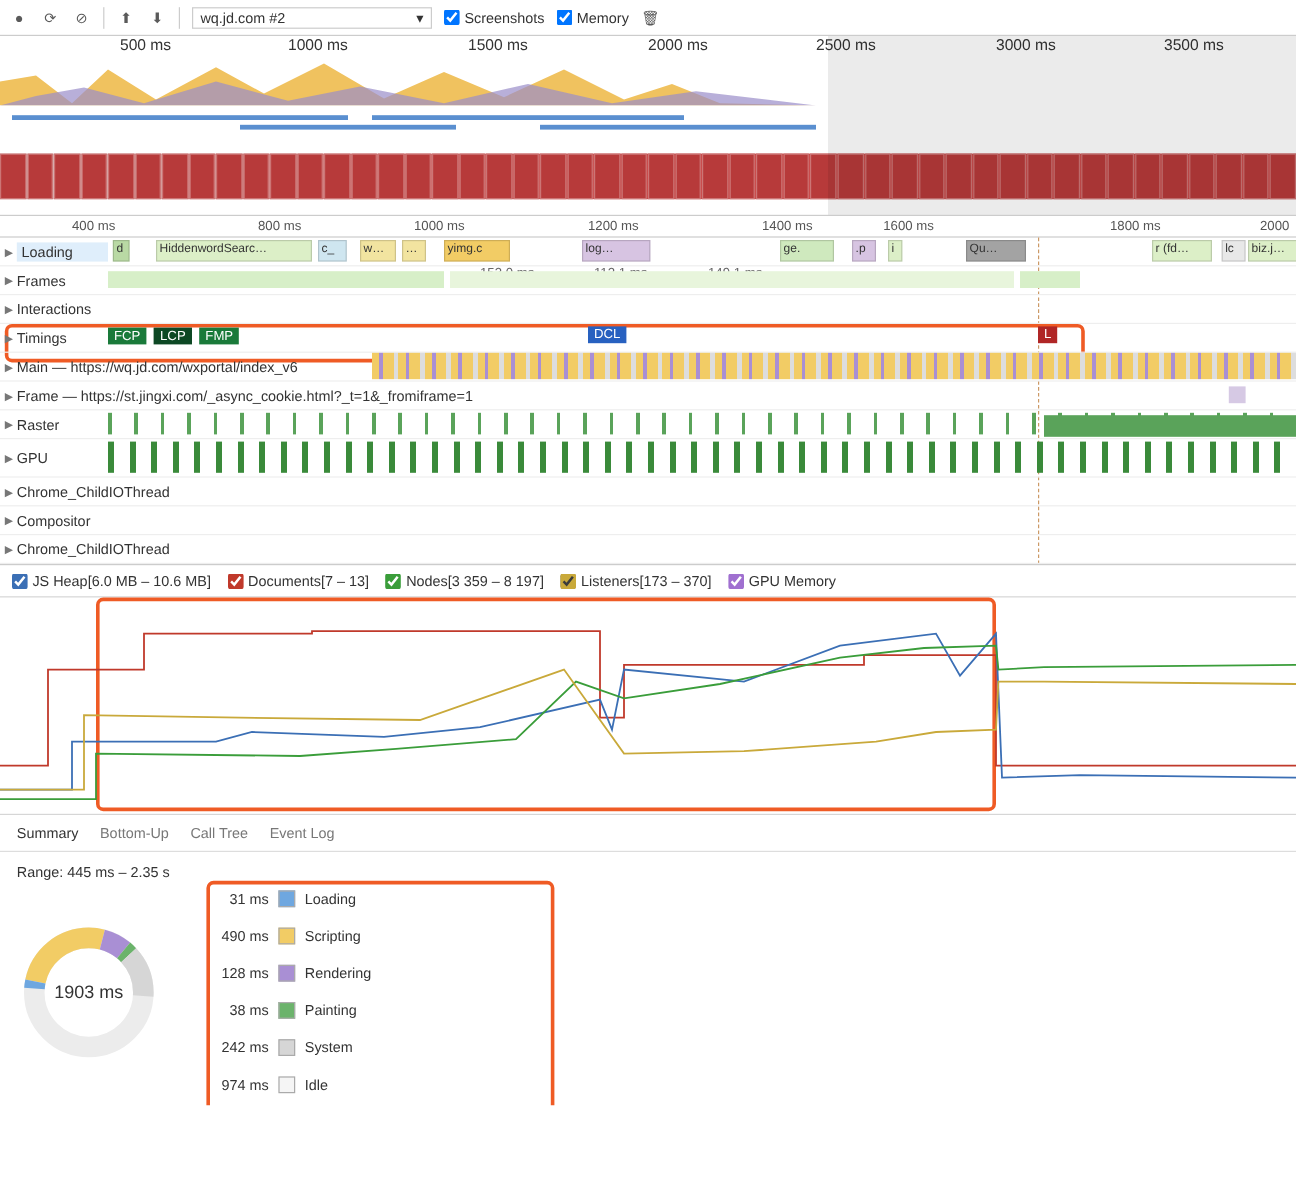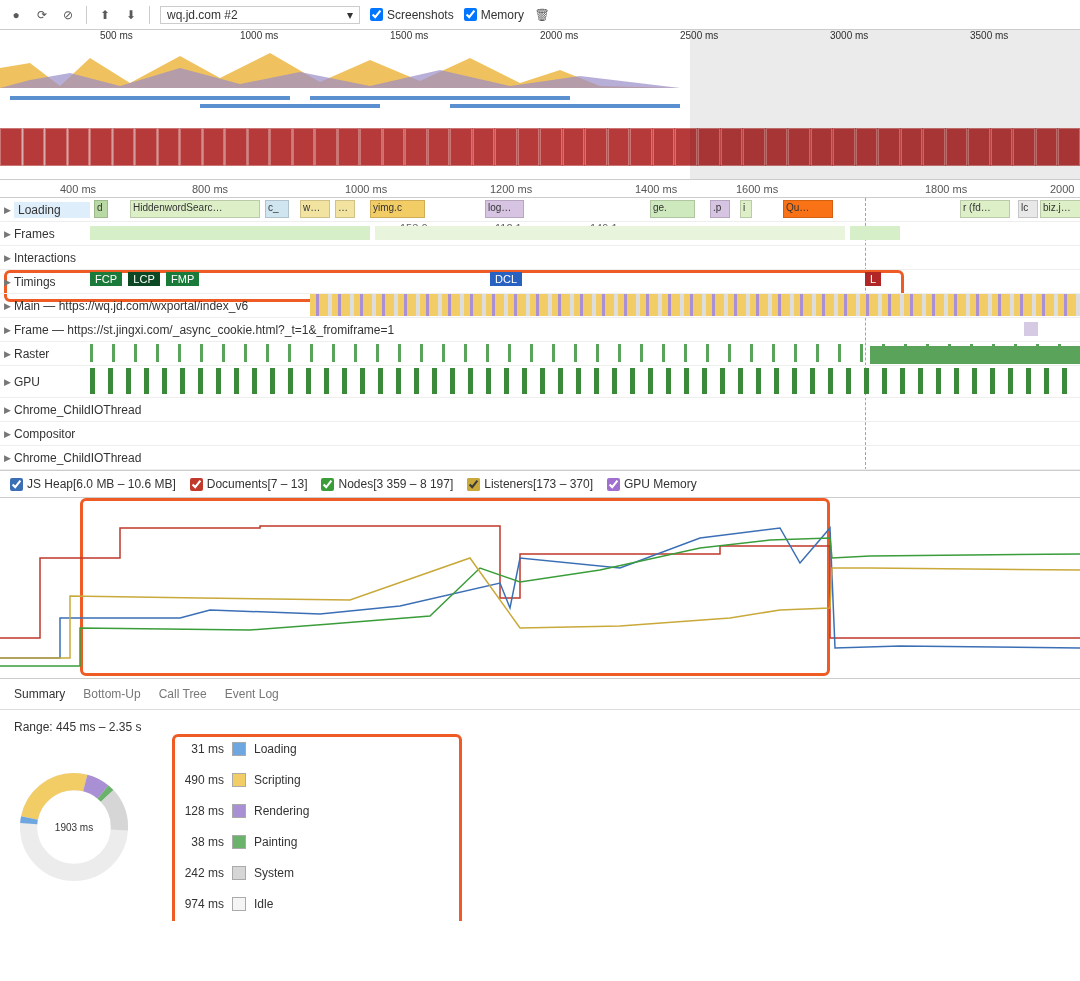--- a/index.html
+++ b/index.html
@@ -5,21 +5,21 @@
 *{box-sizing:border-box;margin:0;padding:0;font-family:-apple-system,Helvetica,Arial,sans-serif;font-size:12px;color:#333}
 body{background:#fff;width:1080px}
 .toolbar{display:flex;align-items:center;height:30px;border-bottom:1px solid #ccc;padding:0 8px;gap:10px}
 .toolbar .ico{width:16px;height:16px;display:flex;align-items:center;justify-content:center;color:#5a5a5a;cursor:pointer}
 .toolbar .sep{width:1px;height:18px;background:#ccc}
 .tb-sel{display:flex;align-items:center;width:200px;border:1px solid #ccc;padding:1px 6px;color:#5a5a5a}
 .tb-sel .drop{margin-left:auto}
 .chklbl{display:flex;align-items:center;gap:4px;color:#333}
 .overview{position:relative;height:150px;border-bottom:1px solid #ccc;background:#fff}
 .ov-ticks{position:absolute;top:0;left:0;right:0;height:14px;display:flex;color:#888}
-.ov-ticks span{position:absolute;font-size:10px}
+.ov-ticks span{position:absolute;font-size:13px}
 .ov-mask{position:absolute;top:0;right:0;bottom:0;width:390px;background:rgba(0,0,0,.08)}
 .ov-strip{position:absolute;left:0;right:0}
 .strip-bars{top:18px;height:40px}
 .strip-thumb{top:98px;height:38px;background:linear-gradient(to right,#d9b4b4 0%,#c94c4c 50%,#c94c4c 100%)}
 .ov-thumb-row{display:flex;height:100%;gap:1px}
 .ov-thumb{flex:1;background:#b73a3a;border:1px solid rgba(255,255,255,.3)}
 .ruler{display:flex;height:18px;border-bottom:1px solid #ccc;align-items:center;position:relative}
 .ruler span{position:absolute;font-size:11px;color:#555}
 .track{display:flex;align-items:center;height:24px;border-bottom:1px solid #eee;position:relative;padding-left:4px}
 .track .exp{width:10px;color:#777;font-size:9px}
@@ -30,21 +30,21 @@
 .hl-box{position:absolute;border:3px solid #ef5b25;border-radius:6px}
 .mem-legend{display:flex;align-items:center;gap:14px;padding:6px 10px;border-top:1px solid #ccc;border-bottom:1px solid #ccc}
 .mem-legend label{display:flex;align-items:center;gap:4px;font-size:12px}
 .mem-chart{position:relative;height:180px;background:#fff}
 .tabs{display:flex;gap:18px;padding:8px 14px;border-top:1px solid #ccc;border-bottom:1px solid #ddd}
 .tabs .t{color:#777;cursor:pointer}
 .tabs .t.active{color:#333;font-weight:400}
 .summary{padding:10px 14px}
 .donut-wrap{display:flex;align-items:center;gap:30px;margin-top:8px;position:relative}
 .donut{width:120px;height:120px;position:relative}
-.donut .center{position:absolute;top:50%;left:50%;transform:translate(-50%,-50%);font-size:10px}
+.donut .center{position:absolute;top:50%;left:50%;transform:translate(-50%,-50%);font-size:15px}
 .sum-list{display:flex;flex-direction:column;gap:17px}
 .sum-row{display:flex;align-items:center;gap:8px}
 .sum-row .ms{width:60px;text-align:right}
 .sum-row .sw{width:14px;height:14px;border:1px solid #aaa}
 svg.line-chart{position:absolute;top:0;left:0}
 .frame-txt{position:absolute;font-size:11px;color:#666}
 .dashed-line{position:absolute;top:0;bottom:0;border-left:1px dashed #c96}
 .mini-blk{position:absolute;top:4px;height:14px}
 </style>
 </head>
@@ -145,21 +145,21 @@
         <div class="ov-thumb"></div>
         <div class="ov-thumb"></div>
         <div class="ov-thumb"></div>
       </div>
   </div>
   <div class="ov-mask"></div>
 </div>
 
 <div class="ruler">
   <span style="left:60px">400 ms</span>
-  <span style="left:192px">800 ms</span>
+  <span style="left:215px">800 ms</span>
   <span style="left:345px">1000 ms</span>
   <span style="left:490px">1200 ms</span>
   <span style="left:635px">1400 ms</span>
   <span style="left:736px">1600 ms</span>
   <span style="left:925px">1800 ms</span>
   <span style="left:1050px">2000</span>
 </div>
 
 <div style="position:relative">
   <div class="dashed-line" style="left:865px"></div>
@@ -167,25 +167,25 @@
   <div class="track">
     <span class="exp">▶</span>
     <span class="lbl" style="background:#dfeefb;padding:1px 4px">Loading</span>
     <div class="lane">
       <div class="blk" style="left:4px;width:14px;background:#b9d9a4">d</div>
       <div class="blk" style="left:40px;width:130px;background:#dcefc7">HiddenwordSearc…</div>
       <div class="blk" style="left:175px;width:24px;background:#cfe6f0">c_</div>
       <div class="blk" style="left:210px;width:30px;background:#f2e4a0">w…</div>
       <div class="blk" style="left:245px;width:20px;background:#f2e4a0">…</div>
       <div class="blk" style="left:280px;width:55px;background:#f2cc65">yimg.c</div>
-      <div class="blk" style="left:395px;width:39px;background:#d7c4e2">log…</div>
+      <div class="blk" style="left:395px;width:57px;background:#d7c4e2">log…</div>
       <div class="blk" style="left:560px;width:45px;background:#cfe9be">ge.</div>
       <div class="blk" style="left:620px;width:20px;background:#d7c4e2">.p</div>
       <div class="blk" style="left:650px;width:12px;background:#dcefc7">i</div>
-      <div class="blk" style="left:693px;width:50px;background:#f97316">Qu…</div>
+      <div class="blk" style="left:715px;width:50px;background:#a3a3a3">Qu…</div>
       <div class="blk" style="left:870px;width:50px;background:#dcefc7">r (fd…</div>
       <div class="blk" style="left:928px;width:20px;background:#e8e8e8">lc</div>
       <div class="blk" style="left:950px;width:45px;background:#dcefc7">biz.j…</div>
 
     </div>
   </div>
 
   <div class="track">
     <span class="exp">▶</span>
     <span class="lbl">Frames</span>

